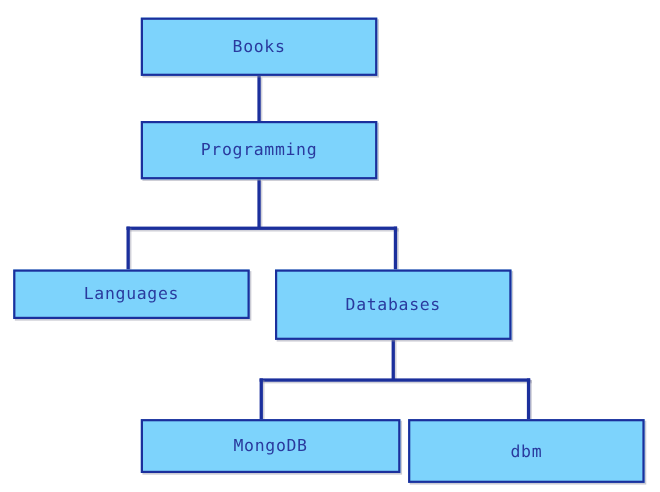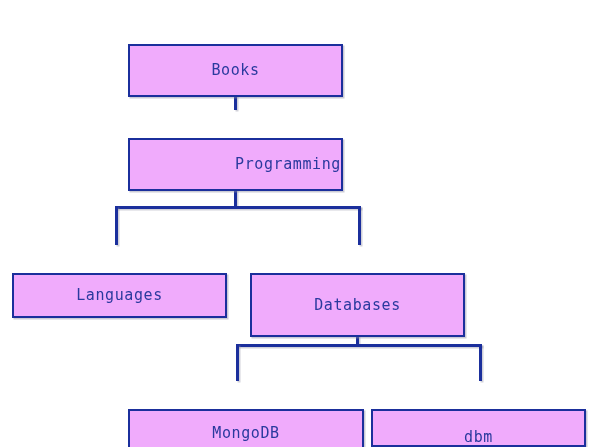--- a/index.html
+++ b/index.html
@@ -16,43 +16,42 @@
   #diagram-canvas {
     position: relative;
     width: 600px;
     height: 447px;
     background: #ffffff;
   }
   .node-box {
     position: absolute;
     box-sizing: border-box;
     border: 2px solid #1b2f9c;
-    background: #f0abfc;
+    background: #7dd3fc;
     box-shadow: 1.5px 1.5px 0 rgba(140, 140, 160, 0.45);
     display: flex;
     align-items: center;
     justify-content: center;
-    margin-top: 28px;
   }
   .node-label {
     color: #2a3a9e;
     font-family: "DejaVu Sans Mono", "Liberation Mono", monospace;
     font-size: 15px;
     letter-spacing: 0.6px;
     line-height: 1;
     white-space: nowrap;
     user-select: none;
   }
   
   #node-books        { left: 128px; top: 16px;  width: 215px; height: 53px; }
-  #node-programming  { left: 128px; top: 110px; width: 215px; height: 53px; justify-content: flex-end; }
+  #node-programming  { left: 128px; top: 110px; width: 215px; height: 53px; }
   #node-languages    { left: 12px;  top: 245px; width: 215px; height: 45px; }
   #node-databases    { left: 250px; top: 245px; width: 215px; height: 64px; }
   #node-mongodb      { left: 128px; top: 381px; width: 236px; height: 49px; }
-  #node-dbm          { left: 371px; top: 381px; width: 215px; height: 38px; align-items: flex-end; }
+  #node-dbm          { left: 371px; top: 381px; width: 215px; height: 58px; }
 
   
   .conn {
     position: absolute;
     background: #1b2f9c;
     box-shadow: 1.5px 1.5px 0 rgba(140, 140, 160, 0.40);
   }
   .conn-v { width: 3px; }
   .conn-h { height: 3px; }
 

